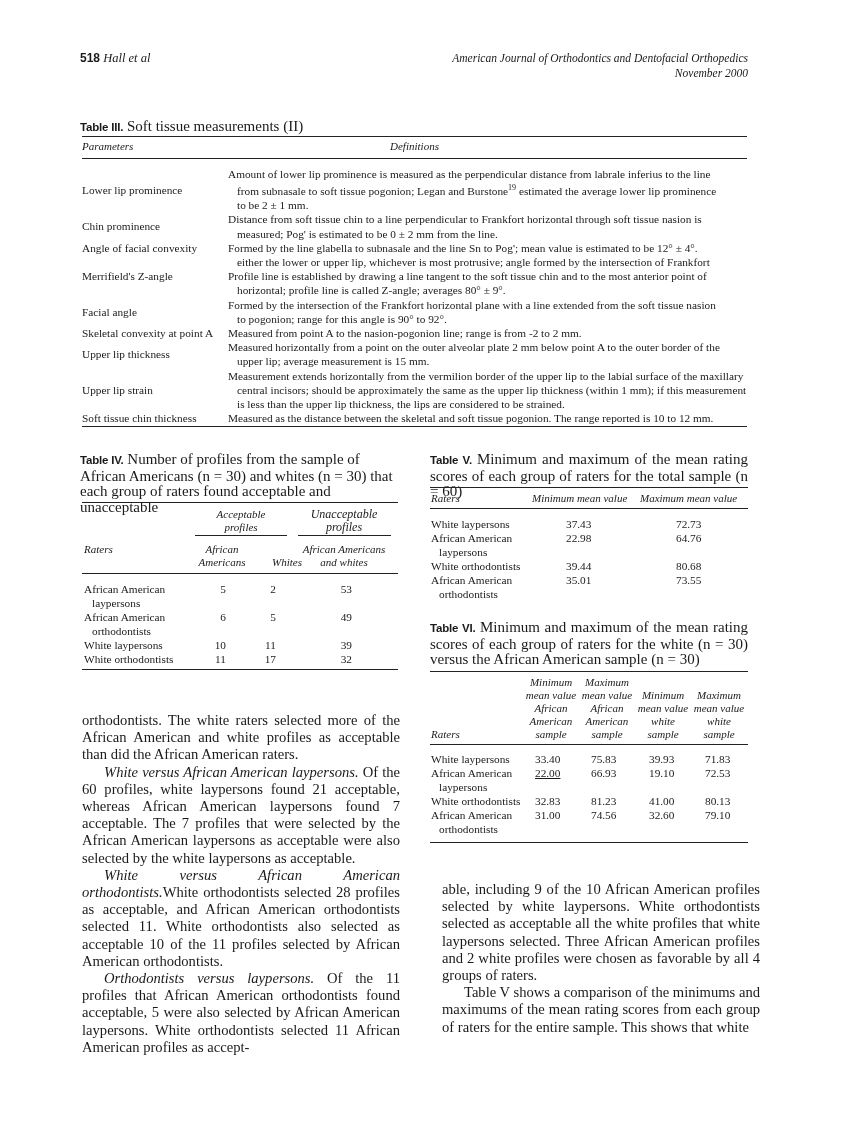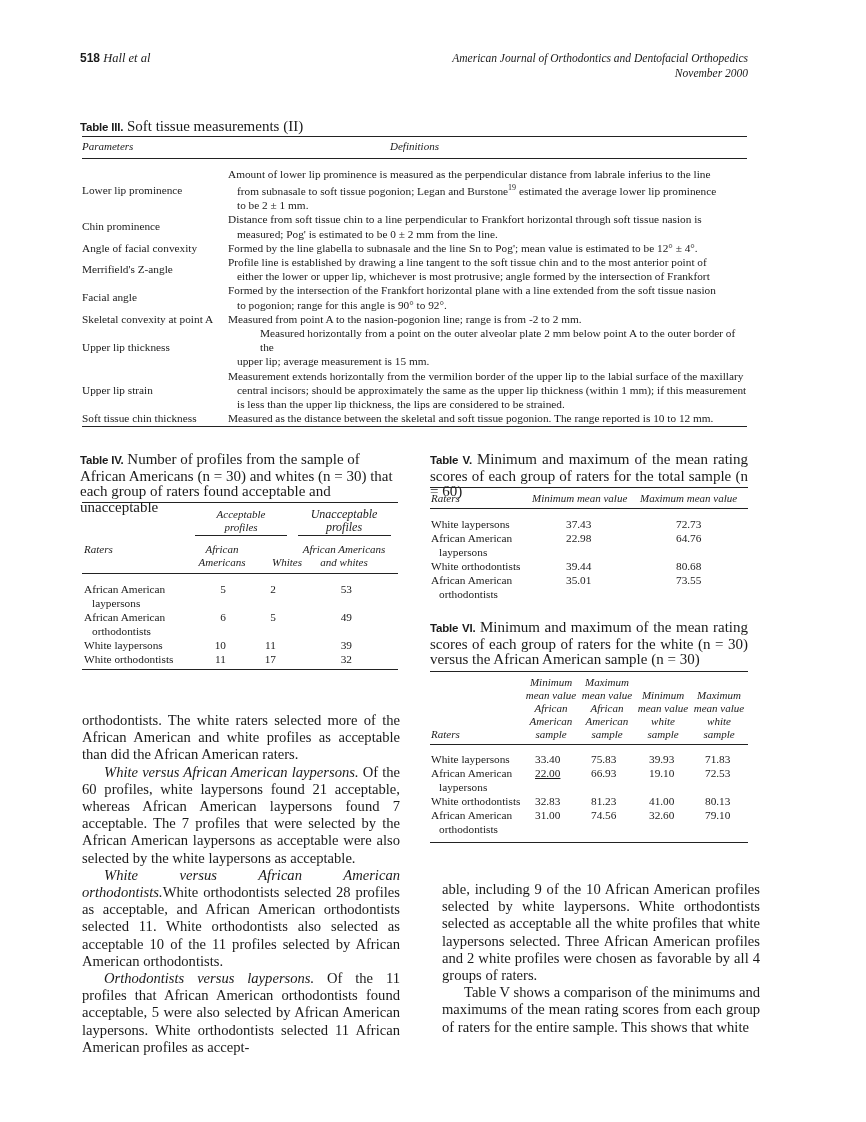--- a/index.html
+++ b/index.html
@@ -82,41 +82,42 @@
   </div>
   <div class="t3-row">
     <div class="p">Angle of facial convexity</div>
     <div class="d">
       <span style="display:block;">Formed by the line glabella to subnasale and the line Sn to Pog'; mean value is estimated to be 12° ± 4°.</span>
     </div>
   </div>
   <div class="t3-row">
     <div class="p">Merrifield's Z-angle</div>
     <div class="d">
+      <span style="display:block; padding-left:9px;">either the lower or upper lip, whichever is most protrusive; angle formed by the intersection of Frankfort</span>
       <span style="display:block;">Profile line is established by drawing a line tangent to the soft tissue chin and to the most anterior point of</span>
-      <span style="display:block; padding-left:9px;">either the lower or upper lip, whichever is most protrusive; angle formed by the intersection of Frankfort</span>
+      <span style="display:block; padding-left:9px;">horizontal; profile line is called Z-angle; averages 80° ± 9°.</span>
     </div>
   </div>
   <div class="t3-row">
     <div class="p">Facial angle</div>
     <div class="d">
       <span style="display:block;">Formed by the intersection of the Frankfort horizontal plane with a line extended from the soft tissue nasion</span>
       <span style="display:block; padding-left:9px;">to pogonion; range for this angle is 90° to 92°.</span>
     </div>
   </div>
   <div class="t3-row">
     <div class="p">Skeletal convexity at point A</div>
     <div class="d">
       <span style="display:block;">Measured from point A to the nasion-pogonion line; range is from -2 to 2 mm.</span>
     </div>
   </div>
   <div class="t3-row">
     <div class="p">Upper lip thickness</div>
     <div class="d">
-      <span style="display:block;margin-left:32px;">Measured horizontally from a point on the outer alveolar plate 2 mm below point A to the outer border of the</span>
+      <span style="display:block;">Measured horizontally from a point on the outer alveolar plate 2 mm below point A to the outer border of the</span>
       <span style="display:block; padding-left:9px;">upper lip; average measurement is 15 mm.</span>
     </div>
   </div>
   <div class="t3-row">
     <div class="p">Upper lip strain</div>
     <div class="d">
       <span style="display:block;">Measurement extends horizontally from the vermilion border of the upper lip to the labial surface of the maxillary</span>
       <span style="display:block; padding-left:9px;">central incisors; should be approximately the same as the upper lip thickness (within 1 mm); if this measurement</span>
       <span style="display:block; padding-left:9px;">is less than the upper lip thickness, the lips are considered to be strained.</span>
     </div>

